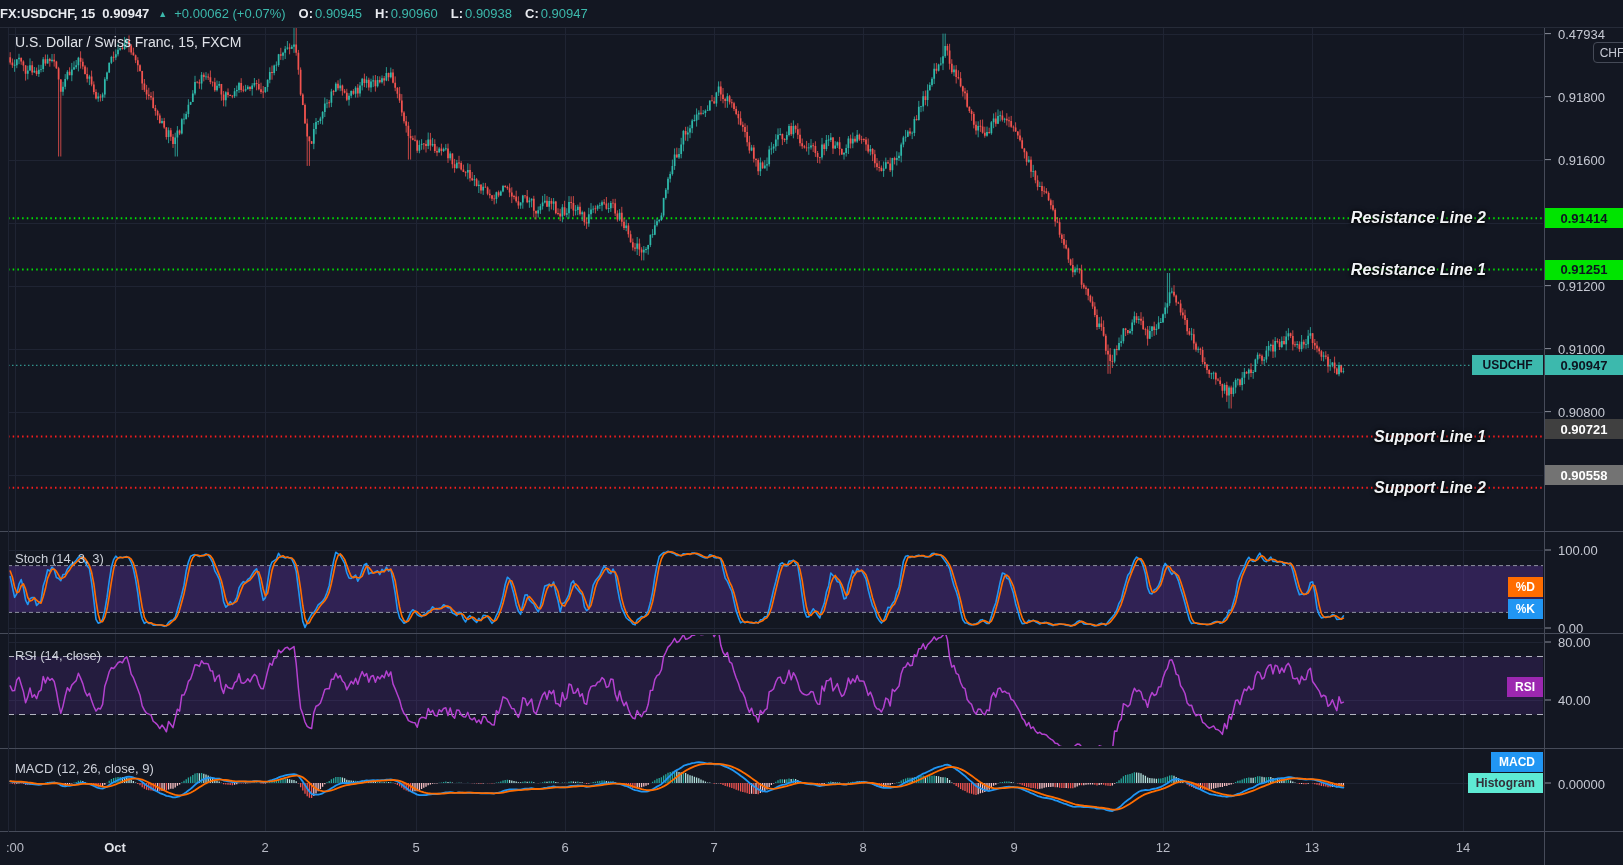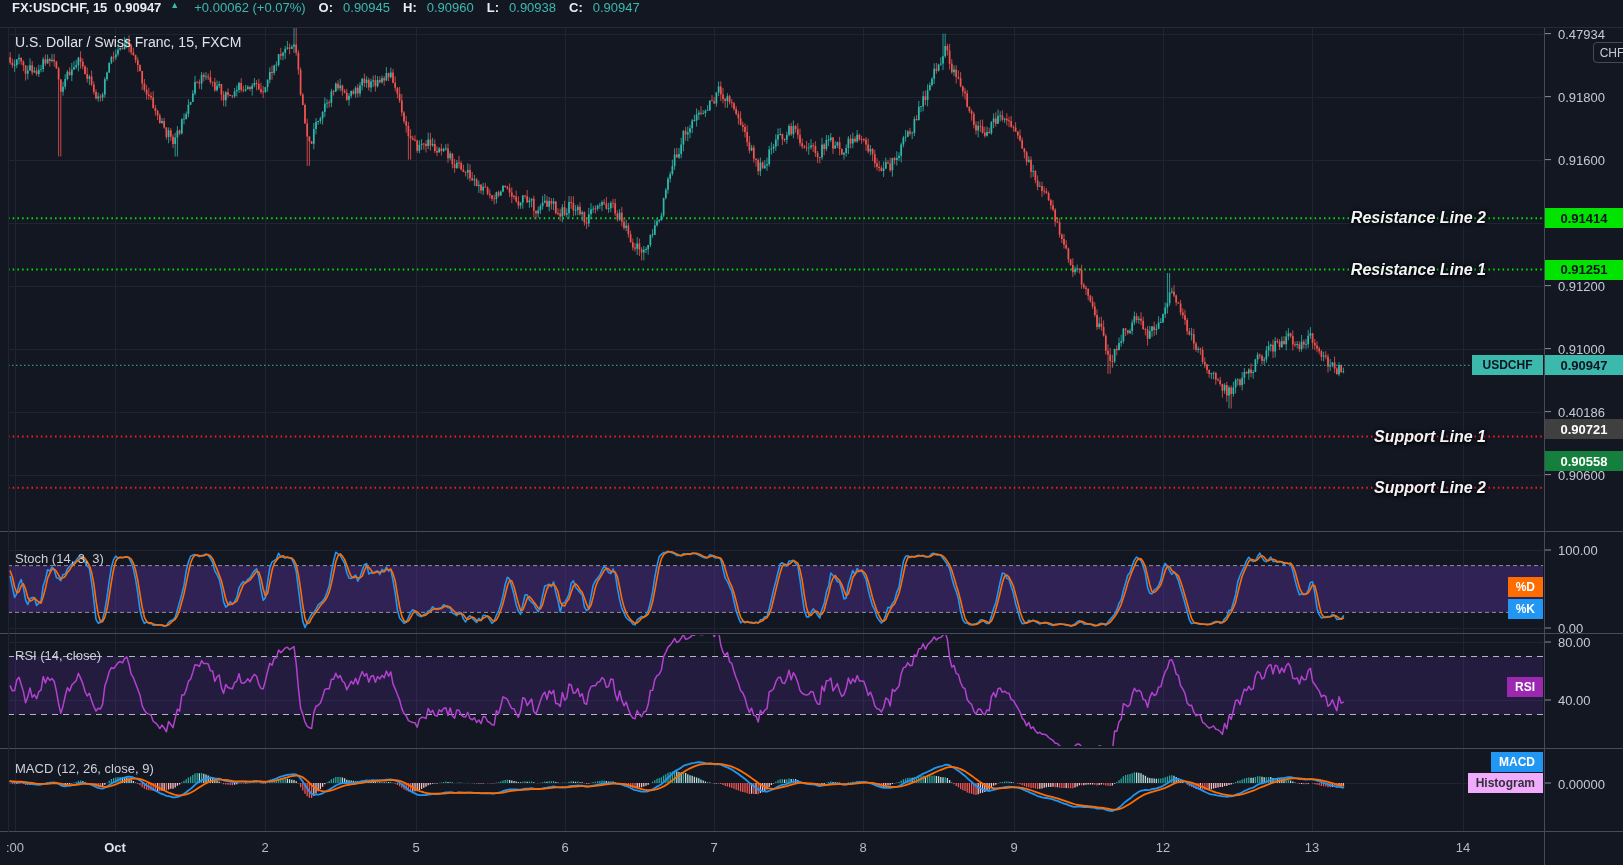--- a/index.html
+++ b/index.html
@@ -1,22 +1,22 @@
 <!DOCTYPE html>
 <html><head>
 <meta charset="utf-8">
 <style>
   html,body{margin:0;padding:0;background:#131722;}
   .screen{position:relative;width:1623px;height:865px;background:#131722;overflow:hidden;
           font-family:"Liberation Sans","DejaVu Sans",sans-serif;-webkit-font-smoothing:antialiased;}
-  .hdr{position:absolute;top:0;left:0;width:100%;height:27px;display:flex;align-items:flex-start;
-       gap:7px;padding-left:12px;box-sizing:border-box;font-size:13px;background:#131722;z-index:7;}
+  .hdr{position:absolute;top:0;left:0;width:100%;height:27px;display:flex;align-items:center;
+       gap:7px;padding-left:0;box-sizing:border-box;font-size:13px;background:#131722;z-index:7;}
   .hdr .sym,.hdr .lb,.hdr .pr{font-weight:bold;color:#e9ebf0;}
   .hdr .up{color:#3cb9ac;font-size:9px;margin-left:2px;}
-  .hdr .chg,.hdr .val{color:#3cb9ac;margin-left:8px;}
+  .hdr .chg,.hdr .val{color:#3cb9ac;}
   .hdr .pair{display:flex;gap:2px;margin-left:6px;}
   #plot{position:absolute;left:0;top:0;z-index:2;}
   .t-title{position:absolute;left:15px;top:34px;font-size:14px;font-weight:normal;color:#e0e3e9;z-index:5;}
   .pane-legend{position:absolute;left:15px;font-size:13px;color:#cbcfd8;z-index:5;}
   .lg-stoch{top:551px;} .lg-rsi{top:648px;} .lg-macd{top:761px;}
   .axis-label{position:absolute;left:1558px;font-size:13px;color:#c6c9d3;z-index:3;transform:translateY(-50%);white-space:nowrap;}
   .time-label{position:absolute;top:840px;font-size:13px;color:#b7bac5;transform:translateX(-50%);z-index:3;white-space:nowrap;}
   .time-label.bold{font-weight:bold;color:#e2e4ea;}
   .level-label{position:absolute;right:137px;transform:translateY(-50%);font-size:16px;font-weight:bold;
                font-style:italic;color:#f1f3f6;z-index:4;white-space:nowrap;
@@ -24,21 +24,21 @@
   .badge{position:absolute;z-index:6;font-size:12px;font-weight:bold;height:20px;
          display:flex;align-items:center;justify-content:center;box-sizing:border-box;white-space:nowrap;}
   .axis-badge{left:1545px;width:78px;font-size:13px;}
   .ind-badge{right:80px;padding:0 8px;color:#fff;margin-left:17px;}
   .b-sym{top:355px;background:#3cb9ad;color:#0d1320;width:71px;}
   .b-cur{top:355px;background:#3cb9ad;color:#0d1320;}
   .b-pd{top:577px;background:#ff6d00;}
   .b-pk{top:599px;background:#2196f3;}
   .b-rsi{top:677px;background:#9c27b0;}
   .b-macd{top:752px;background:#2196f3;}
-  .b-hist{top:773px;background:#f0abfc;color:#33303a;}
+  .b-hist{top:773px;background:#5eead4;color:#33303a;}
   .tk-s100{top:550px;} .tk-s0{top:628px;} .tk-r80{top:642px;} .tk-r40{top:700px;} .tk-m0{top:784px;}
   .chf-chip{position:absolute;left:1593px;top:42px;width:36px;height:19px;border:1px solid #454a57;
             border-radius:4px;color:#c6c9d3;font-size:12px;display:flex;align-items:center;justify-content:center;z-index:3;}
   .scale-zone{position:absolute;z-index:1;}
 </style>
 </head>
 <body>
 
 <div class="screen">
 
@@ -186,34 +186,34 @@
   <div class="badge ind-badge b-pk">%K</div>
   <div class="badge ind-badge b-rsi">RSI</div>
   <div class="badge ind-badge b-macd">MACD</div>
   <div class="badge ind-badge b-hist">Histogram</div>
 
 <div class="axis-label" style="top: 33.615px;">0.47934</div>
     <div class="axis-label" style="top: 96.615px;">0.91800</div>
     <div class="axis-label" style="top: 159.615px;">0.91600</div>
     <div class="axis-label" style="top: 285.615px;">0.91200</div>
     <div class="axis-label" style="top: 348.615px;">0.91000</div>
-    <div class="axis-label" style="top: 411.615px;">0.40186</div>
+    <div class="axis-label" style="top: 411.615px;">0.90800</div>
     <div class="axis-label" style="top: 474.615px;">0.90600</div>
     <div class="time-label" style="left: 15px;">:00</div>
     <div class="time-label bold" style="left: 115px;">Oct</div>
     <div class="time-label" style="left: 265px;">2</div>
     <div class="time-label" style="left: 416px;">5</div>
     <div class="time-label" style="left: 565px;">6</div>
     <div class="time-label" style="left: 714px;">7</div>
     <div class="time-label" style="left: 863px;">8</div>
     <div class="time-label" style="left: 1014px;">9</div>
     <div class="time-label" style="left: 1163px;">12</div>
     <div class="time-label" style="left: 1312px;">13</div>
     <div class="time-label" style="left: 1463px;">14</div>
     <div class="level-label" style="top: 218.205px;">Resistance Line 2</div>
     <div class="badge axis-badge" style="top: 208.205px; background: rgb(0, 228, 0); color: rgb(13, 19, 32);">0.91414</div>
     <div class="level-label" style="top: 269.55px;">Resistance Line 1</div>
     <div class="badge axis-badge" style="top: 259.55px; background: rgb(0, 228, 0); color: rgb(13, 19, 32);">0.91251</div>
     <div class="level-label" style="top: 436.5px;">Support Line 1</div>
     <div class="badge axis-badge" style="top: 419px; background: #404040; color: rgb(255, 255, 255);">0.90721</div>
     <div class="level-label" style="top: 487.845px;">Support Line 2</div>
-    <div class="badge axis-badge" style="top: 451px; background: #15803d; color: rgb(255, 255, 255); text-align: right;">0.90558</div>
+    <div class="badge axis-badge" style="top: 465px; background: #737373; color: rgb(255, 255, 255); text-align: right;">0.90558</div>
   </div>
 
 </body></html>

